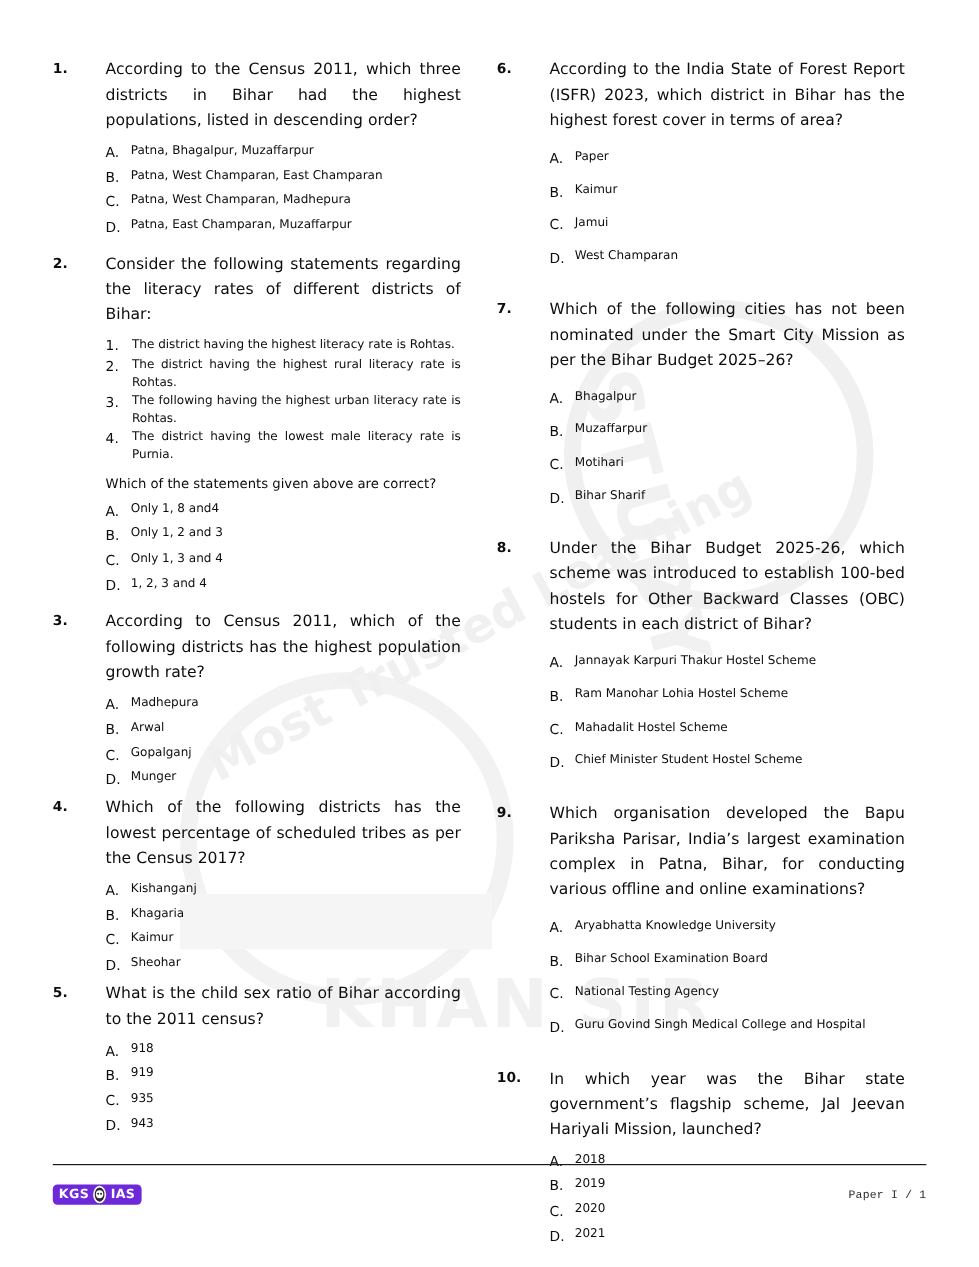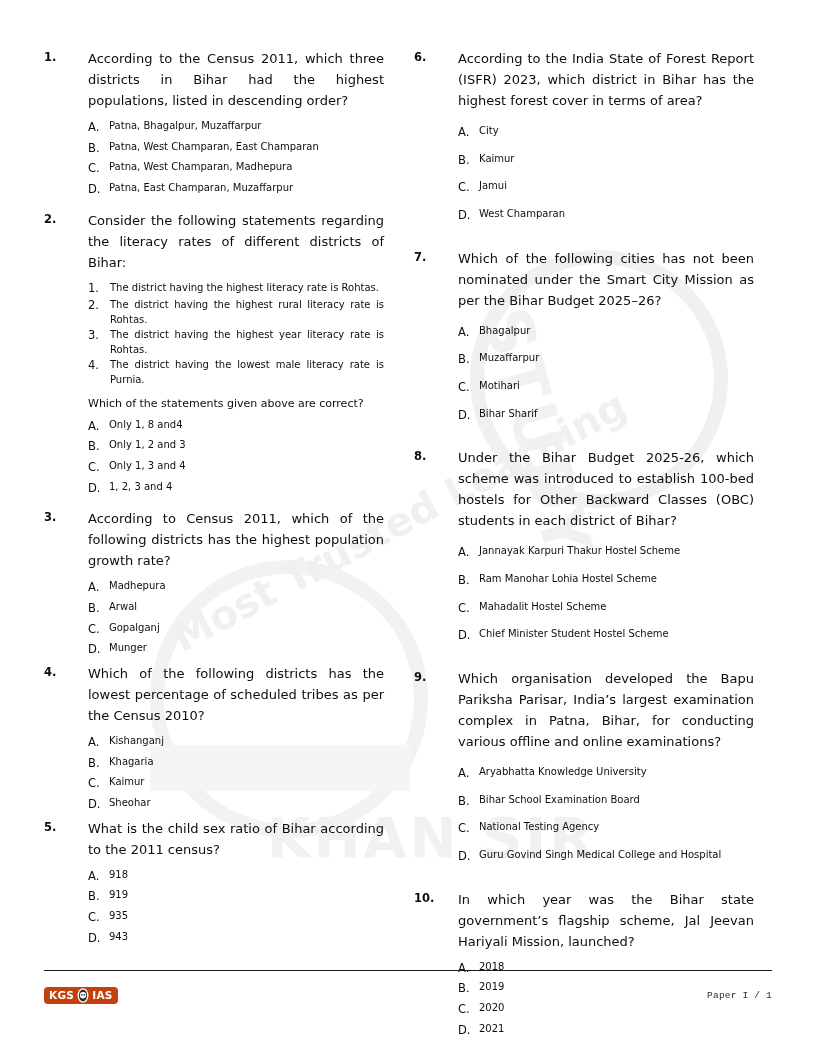--- a/index.html
+++ b/index.html
@@ -181,21 +181,21 @@
     width: 728px;
     height: 26px;
     z-index: 3;
     display: flex;
     align-items: center;
     justify-content: space-between;
   }
   .logo {
     display: inline-flex;
     align-items: center;
-    background: #c2410c;
+    background: #6d28d9;
     border-radius: 4px;
     padding: 2px 5px;
     height: 17px;
     box-sizing: border-box;
   }
   .logo-word {
     color: #ffffff;
     font-size: 10.5px;
     font-weight: bold;
     letter-spacing: 0.3px;
@@ -273,21 +273,21 @@
               <div class="st">
                 <span class="st-num">1.</span>
                 <span class="st-text">The district having the highest literacy rate is Rohtas.</span>
               </div>
               <div class="st">
                 <span class="st-num">2.</span>
                 <span class="st-text">The district having the highest rural literacy rate is Rohtas.</span>
               </div>
               <div class="st">
                 <span class="st-num">3.</span>
-                <span class="st-text">The district having the highest year literacy rate is Rohtas.</span>
+                <span class="st-text">The following having the highest urban literacy rate is Rohtas.</span>
               </div>
               <div class="st">
                 <span class="st-num">4.</span>
                 <span class="st-text">The district having the lowest male literacy rate is Purnia.</span>
               </div>
             </div>
             <p class="q-tail">Which of the statements given above are correct?</p>
             <div class="opts">
               <div class="opt">
                 <span class="opt-let">A.</span>
@@ -337,21 +337,21 @@
               </div>
             </div>
           </div>
         </div>
       </div>
 
       <div class="q">
         <div class="q-head">
           <div class="q-num">4.</div>
           <div class="q-body">
-            <p class="q-text">Which of the following districts has the lowest percentage of scheduled tribes as per the Census 2010?</p>
+            <p class="q-text">Which of the following districts has the lowest percentage of scheduled tribes as per the Census 2017?</p>
             <div class="gap-sm"></div>
             <div class="opts">
               <div class="opt">
                 <span class="opt-let">A.</span>
                 <span class="opt-txt">Kishanganj</span>
               </div>
               <div class="opt">
                 <span class="opt-let">B.</span>
                 <span class="opt-txt">Khagaria</span>
               </div>
@@ -402,21 +402,21 @@
 
       <div class="q">
         <div class="q-head">
           <div class="q-num">6.</div>
           <div class="q-body">
             <p class="q-text">According to the India State of Forest Report (ISFR) 2023, which district in Bihar has the highest forest cover in terms of area?</p>
             <div class="gap-md"></div>
             <div class="opts spaced">
               <div class="opt">
                 <span class="opt-let">A.</span>
-                <span class="opt-txt">City</span>
+                <span class="opt-txt">Paper</span>
               </div>
               <div class="opt">
                 <span class="opt-let">B.</span>
                 <span class="opt-txt">Kaimur</span>
               </div>
               <div class="opt">
                 <span class="opt-let">C.</span>
                 <span class="opt-txt">Jamui</span>
               </div>
               <div class="opt">

